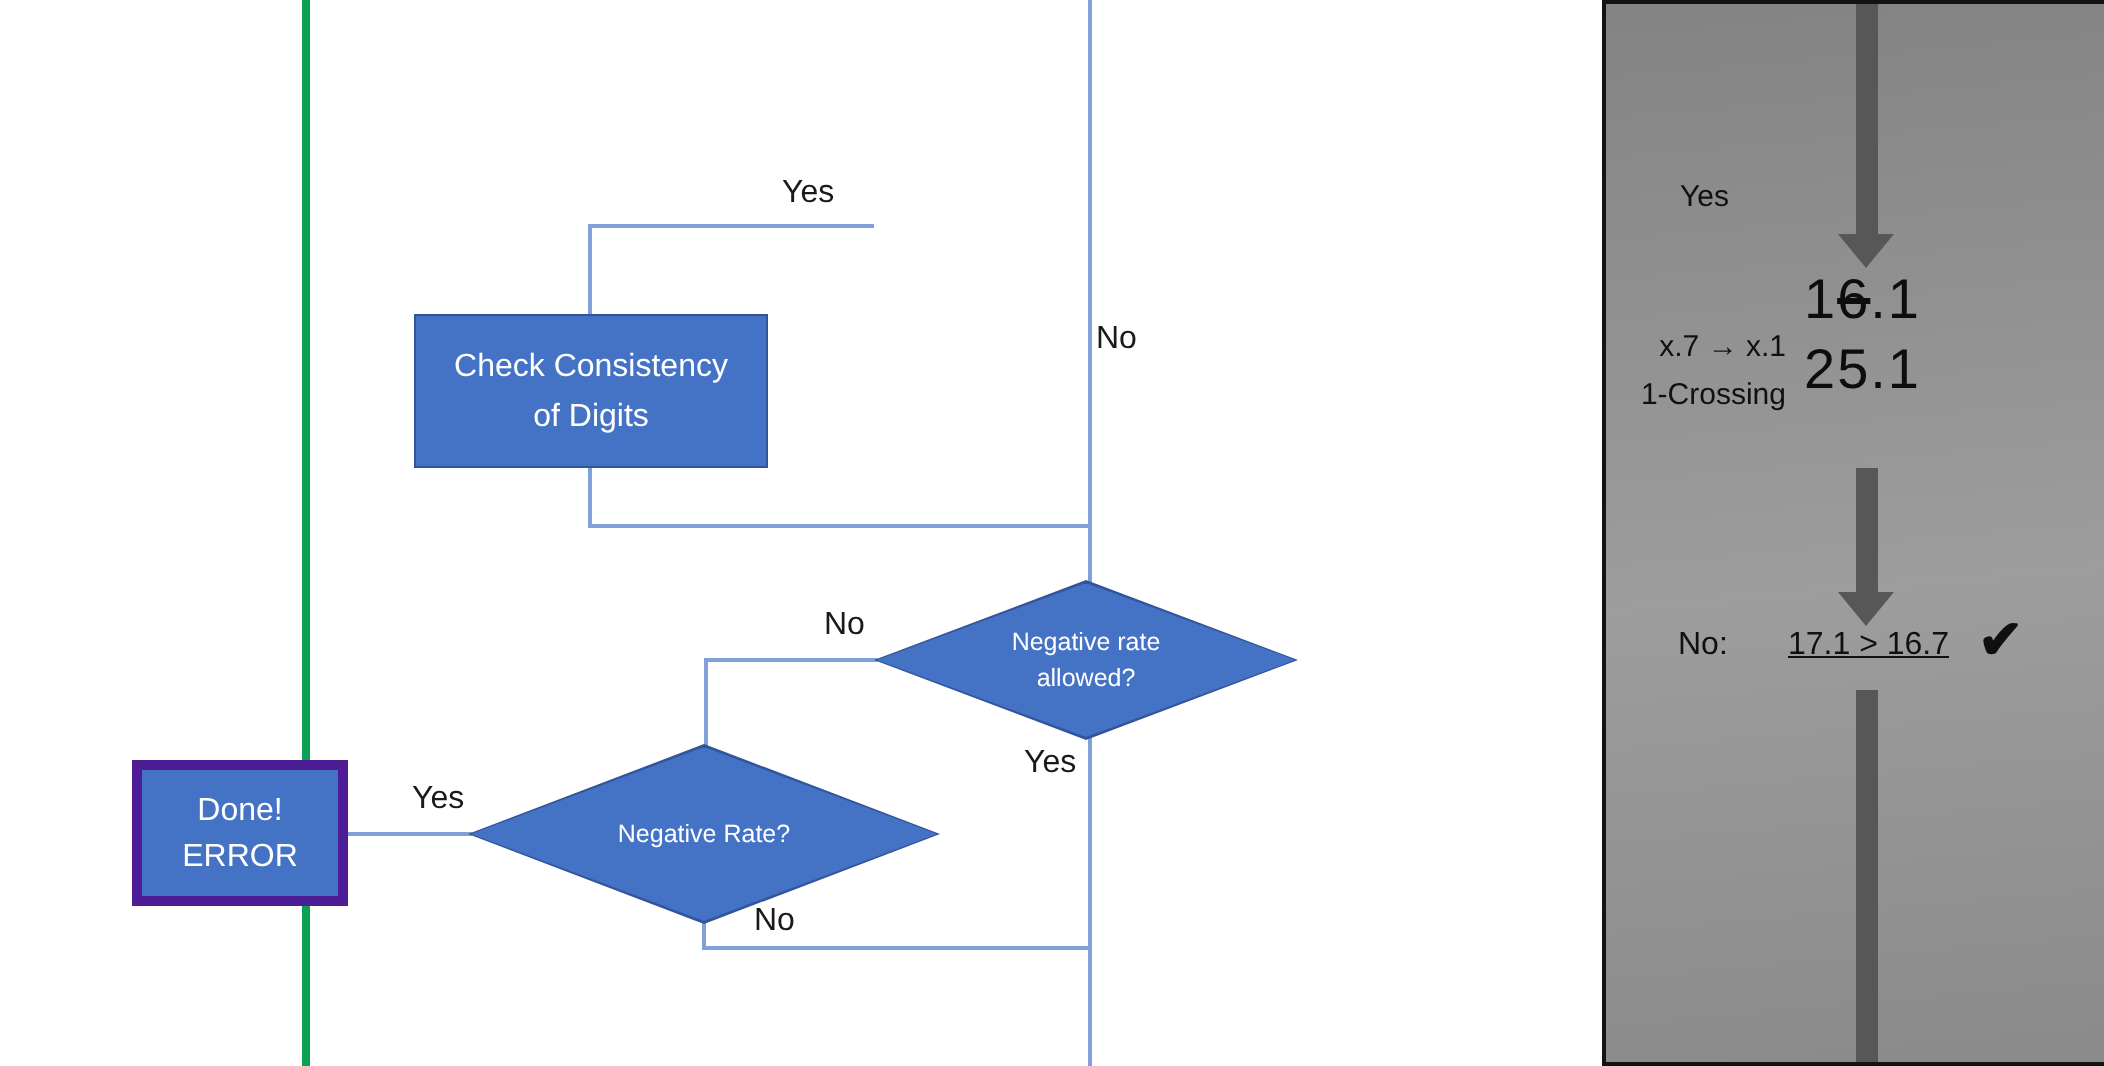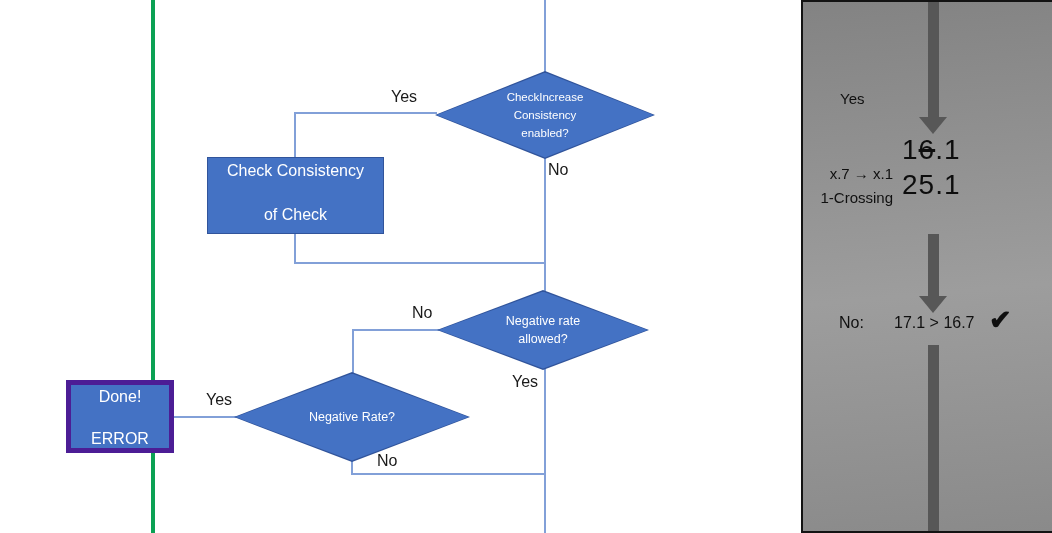--- a/index.html
+++ b/index.html
@@ -32,21 +32,21 @@
   #d1 { left:435px; top:71px;  width:220px; height:88px; }
   #d1 .d-text { font-size:11.5px; line-height:18px; }
   #d2 { left:437px; top:290px; width:212px; height:80px; }
   #d2 .d-text { font-size:12.5px; line-height:18px; }
   #d3 { left:234px; top:372px; width:236px; height:90px; }
   #d3 .d-text { font-size:12.5px; line-height:18px; }
 
   
   .pbox {
     position:absolute; background:#4472C4; color:#fff; text-align:center;
-    display:flex; flex-direction:column; align-items:center; justify-content:flex-start;gap:19px;
+    display:flex; flex-direction:column; align-items:center; justify-content:center;
   }
   #box-check { left:207px; top:157px; width:177px; height:77px;
                border:1px solid #31549b; font-size:16px; line-height:25px; }
   #box-done  { left:66px;  top:380px; width:108px; height:73px;
                border:5px solid #4c1d95; font-size:16px; line-height:23px; }
 
   
   .elabel { position:absolute; color:#1a1a1a; font-size:16px; }
 
   
@@ -61,54 +61,45 @@
                  border-left:14px solid transparent; border-right:14px solid transparent;
                  border-top:17px solid #575757; }
   #p-yes   { position:absolute; left:37px; top:88px;  font-size:15px; }
   #p-note  { position:absolute; left:0;   top:160px; width:90px; text-align:right;
              font-size:15px; line-height:24px; }
   #p-vals  { position:absolute; left:99px; top:130px; font-size:28px; font-weight:400;
              line-height:35px; color:#0d0d0d; letter-spacing:1px; }
   #p-vals .struck { text-decoration:line-through; text-decoration-thickness:3px; }
   #p-result { position:absolute; left:0; top:312px; width:251px; font-size:16px; }
   #p-result .r-no    { position:absolute; left:36px; }
-  #p-result .r-cmp   { position:absolute; left:91px; }
+  #p-result .r-cmp   { position:absolute; left:91px;text-decoration:underline; }
   #p-result .r-check { position:absolute; left:186px; top:-10px; font-size:27px; font-weight:700; }
 </style>
 </head>
 <body>
 
 <div id="stage">
 
   <div id="green-line"></div>
 
   <i class="ln v" style="left:544px; top:0; height:533px;"></i>
   <i class="ln h" style="left:294px; top:112px; width:143px;"></i>
   <i class="ln v" style="left:294px; top:112px; height:46px;"></i>
   <i class="ln v" style="left:294px; top:233px; height:31px;"></i>
   <i class="ln h" style="left:294px; top:262px; width:251px;"></i>
   <i class="ln h" style="left:352px; top:329px; width:87px;"></i>
   <i class="ln v" style="left:352px; top:329px; height:44px;"></i>
   <i class="ln h" style="left:172px; top:416px; width:64px;"></i>
   <i class="ln v" style="left:351px; top:461px; height:14px;"></i>
   <i class="ln h" style="left:351px; top:473px; width:194px;"></i>
 
-  <div id="d1" class="diamond">
-    <div class="d-border"></div>
-    <div class="d-fill"></div>
-    <div class="d-text">
-      <span>CheckIncrease</span>
-      <span>Consistency</span>
-      <span>enabled?</span>
-    </div>
-  </div>
 
   <div id="box-check" class="pbox">
     <span>Check Consistency</span>
-    <span>of Check</span>
+    <span>of Digits</span>
   </div>
 
   <div id="d2" class="diamond">
     <div class="d-border"></div>
     <div class="d-fill"></div>
     <div class="d-text">
       <span>Negative rate</span>
       <span>allowed?</span>
     </div>
   </div>

